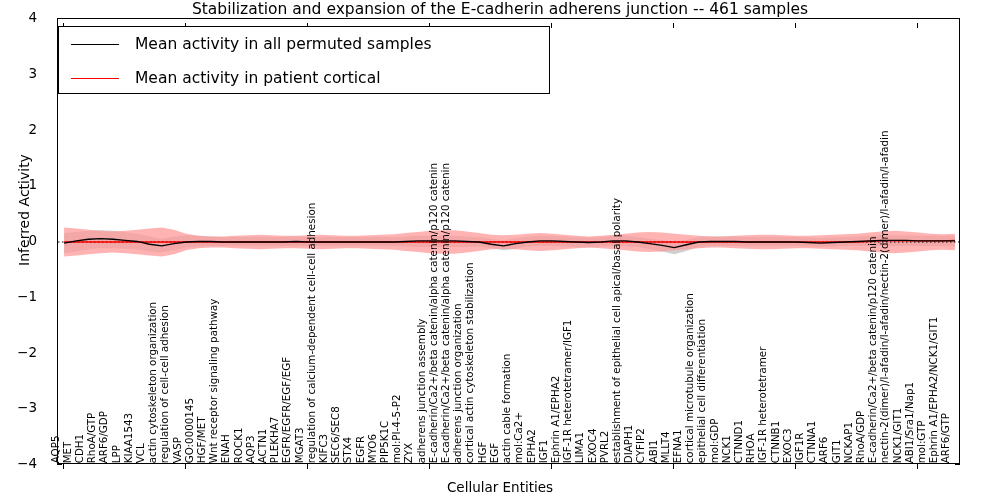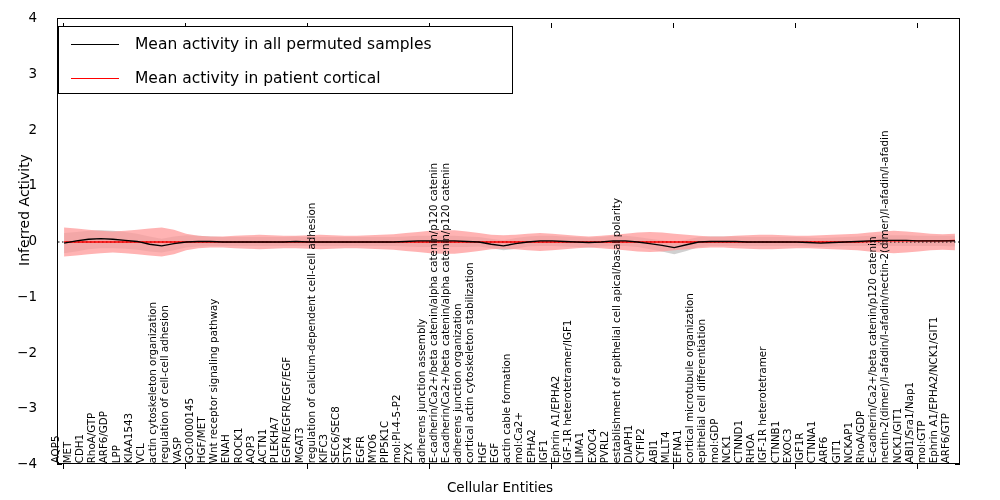--- a/index.html
+++ b/index.html
@@ -32,33 +32,34 @@
   
   #xcats{position:absolute;left:57px;top:0;width:903px;height:500px;}
   .xcat{position:absolute;bottom:37px;transform-origin:left bottom;
         transform:rotate(-90deg);white-space:nowrap;font-size:10.3px;line-height:10.3px;}
 
   
   #data-layer{position:absolute;left:0;top:0;width:903px;height:446px;}
   #data-layer svg{display:block;}
 
   
-  #legend{position:absolute;left:58px;top:26px;width:455px;height:68px;
+  #legend{position:absolute;left:58px;top:26px;width:492px;height:68px;
      border:1.1px solid #000;background:#fff;box-sizing:border-box;z-index:40;}
   .legend-row{display:flex;align-items:center;height:34px;padding-left:8px;}
   .legend-swatch{width:48px;height:0;margin:0 16px 0 4px;flex:0 0 48px;}
   .legend-swatch.black{border-top:1.5px solid #000;}
   .legend-swatch.red{border-top:1.5px solid #ff0000;}
   .legend-text{font-size:15.5px;line-height:16px;white-space:nowrap;}
 </style>
 </head>
 <body>
 
 <div id="root">
 
+  <div id="chart-title">Stabilization and expansion of the E-cadherin adherens junction -- 461 samples</div>
 
   <div id="ylabel">Inferred Activity</div>
   <div id="xlabel">Cellular Entities</div>
 
   <div id="ytick-labels">
       <div class="ytick-label" style="top: 11px;">4</div>
       <div class="ytick-label" style="top: 66.75px;">3</div>
       <div class="ytick-label" style="top: 122.5px;">2</div>
       <div class="ytick-label" style="top: 178.25px;">1</div>
       <div class="ytick-label" style="top: 234px;">0</div>

